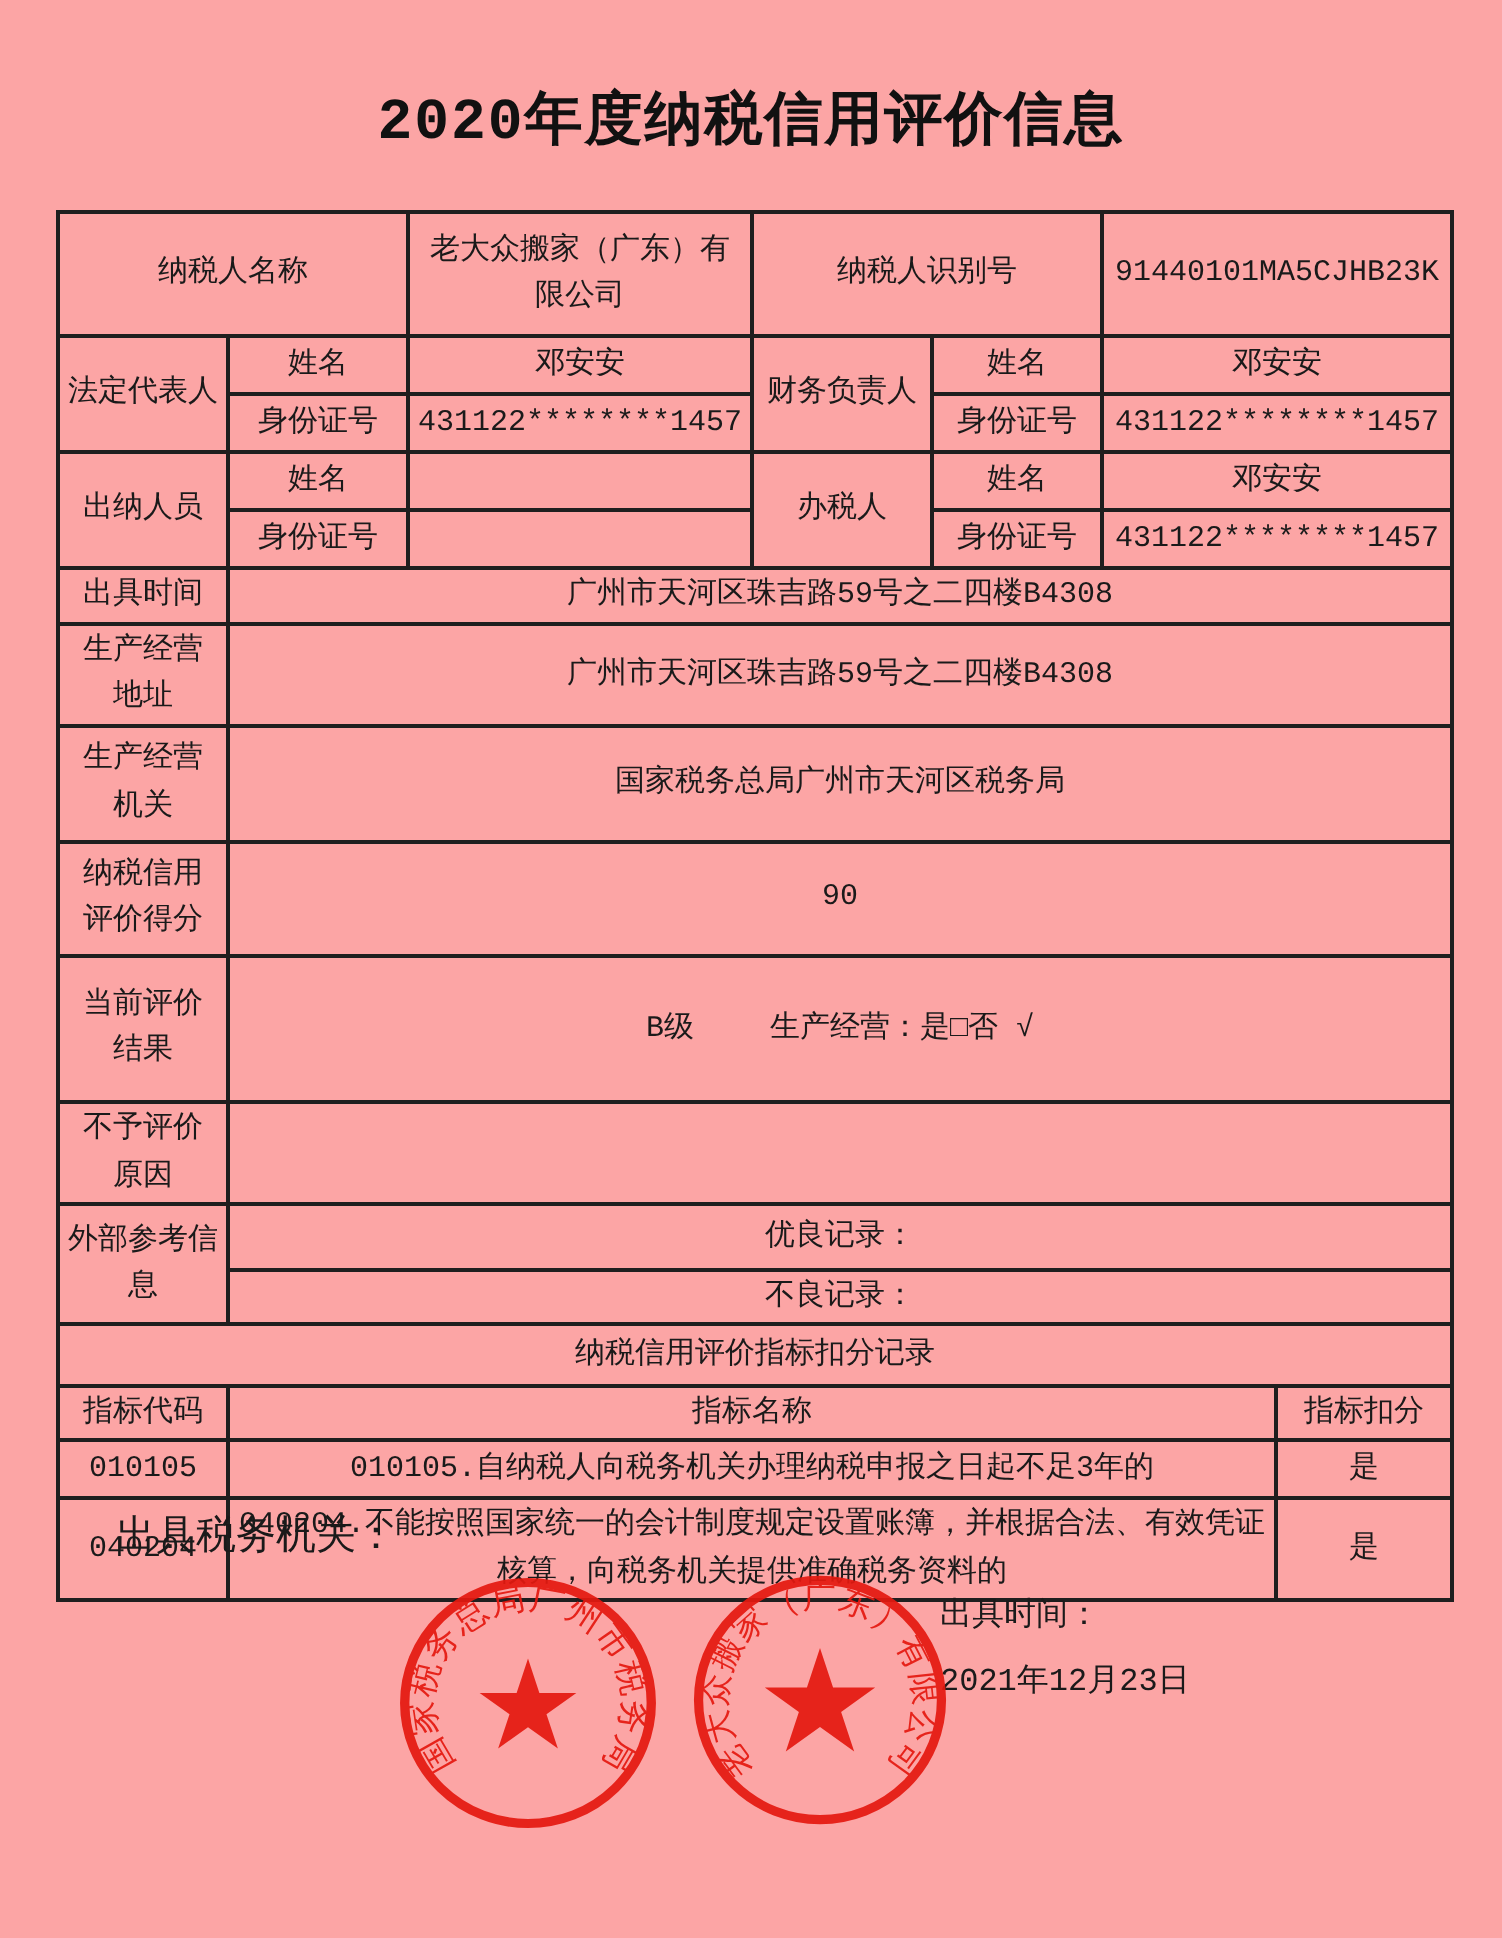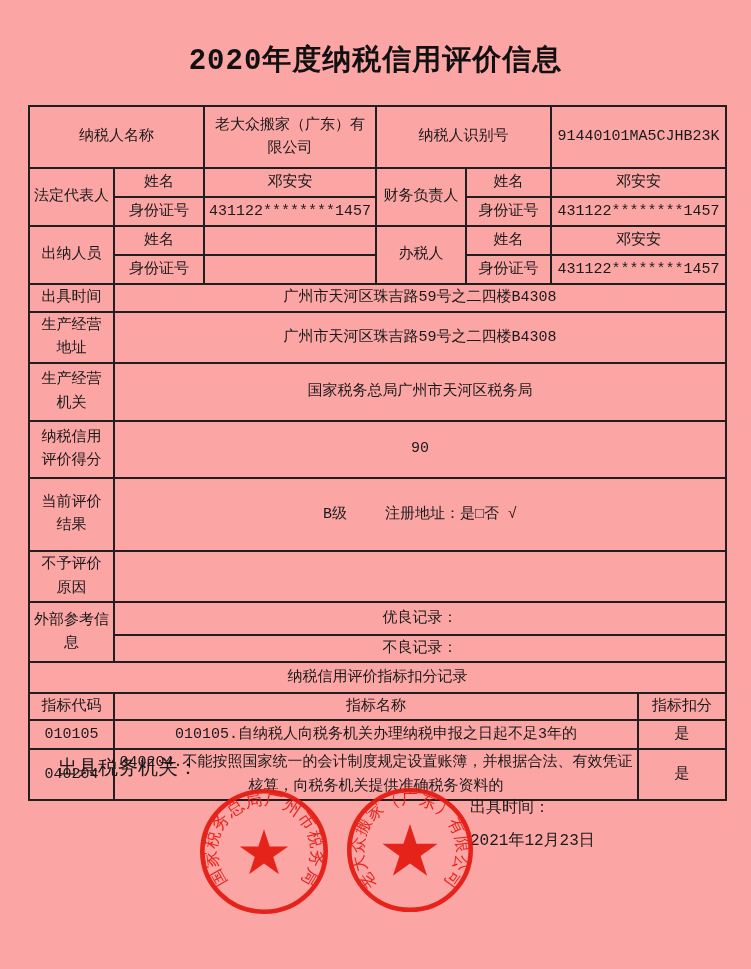--- a/index.html
+++ b/index.html
@@ -124,21 +124,21 @@
         <td>纳税信用
 评价得分</td>
         <td colspan="6">90</td>
       </tr>
       <tr style="height:54px">
         <td>当前评价
 结果</td>
         <td colspan="6">
           <div class="flexrow">
             <span>B级</span>
-            <span>注册地址：是□否 √</span>
+            <span>生产经营：是□否 √</span>
           </div>
         </td>
       </tr>
       <tr style="height:50px">
         <td>不予评价
 原因</td>
         <td colspan="6"></td>
       </tr>
       <tr style="height:33px">
         <td rowspan="2">外部参考信

